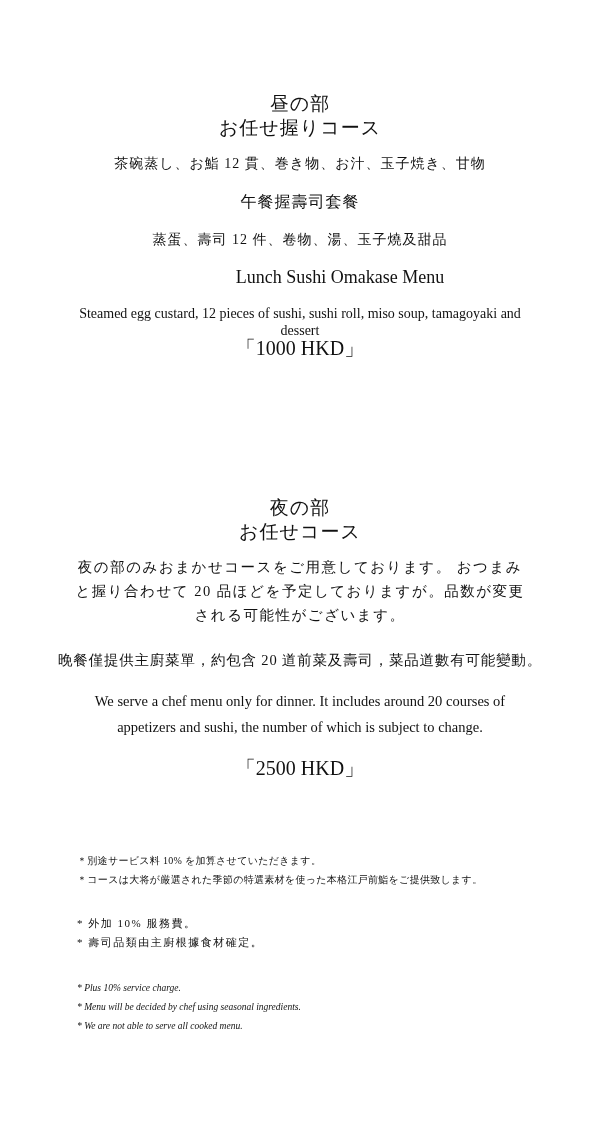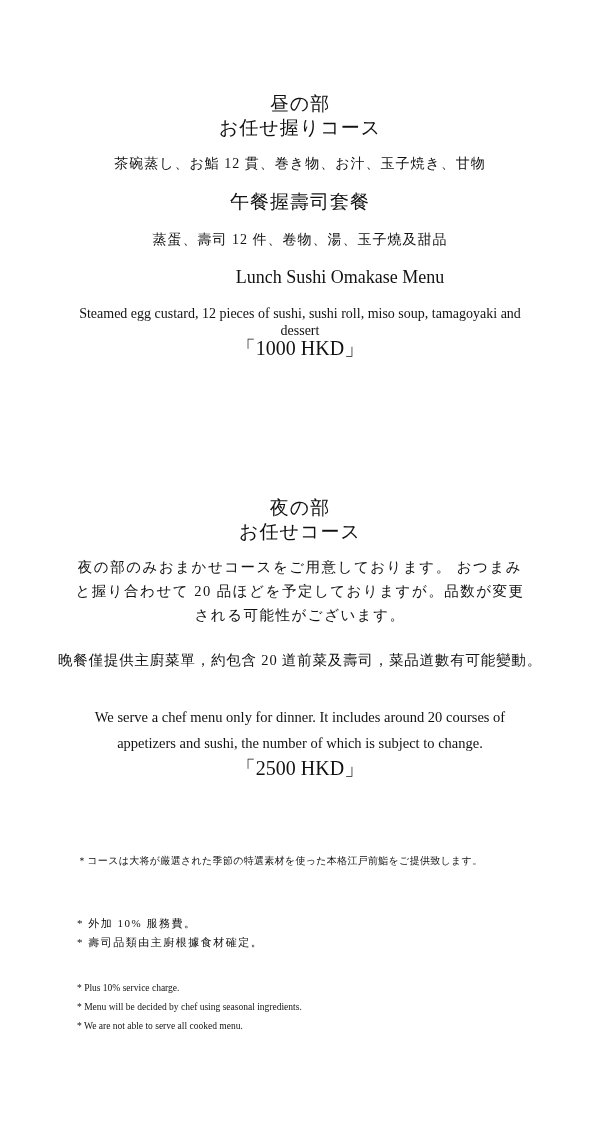--- a/index.html
+++ b/index.html
@@ -26,21 +26,21 @@
       font-size: 19px;
       line-height: 24px;
       letter-spacing: 1px;
     }
     .jp-line {
       font-size: 14px;
       line-height: 20px;
       letter-spacing: 1px;
     }
     .zh-title {
-      font-size: 19px;
+      font-size: 16px;
       line-height: 24px;
       letter-spacing: 1px;
     }
     .en-title {
       font-size: 18px;
       line-height: 22px;
       padding-left: 40px;
     }
     .en-desc {
       font-size: 14px;
@@ -83,20 +83,21 @@
       letter-spacing: 0.3px;
     }
     .note-zh {
       font-size: 11px;
       line-height: 19px;
       letter-spacing: 1.5px;
     }
     .note-en {
       font-size: 9.5px;
       line-height: 19px;
+      font-style: italic;
     }
   </style>
 </head>
 <body>
 
 <section>
   <div class="abs jp-title" style="top:92px;">昼の部</div>
   <div class="abs jp-title" style="top:116px;">お任せ握りコース</div>
   <div class="abs jp-line" style="top:154px;">茶碗蒸し、お鮨 12 貫、巻き物、お汁、玉子焼き、甘物</div>
   <div class="abs zh-title" style="top:190px;">午餐握壽司套餐</div>
@@ -104,26 +105,27 @@
   <div class="abs en-title" style="top:266px;">Lunch Sushi Omakase Menu</div>
   <div class="abs en-desc" style="top:305px; left:70px; width:460px;">Steamed egg custard, 12 pieces of sushi, sushi roll, miso soup, tamagoyaki and dessert</div>
   <div class="abs price" style="top:336px;">「1000 HKD」</div>
 </section>
 
 <section>
   <div class="abs jp-title" style="top:496px;text-align:center;">夜の部</div>
   <div class="abs jp-title" style="top:520px;">お任せコース</div>
   <div class="abs dinner-jp" style="top:555px;">夜の部のみおまかせコースをご用意しております。 おつまみと握り合わせて 20 品ほどを予定しておりますが。品数が変更される可能性がございます。</div>
   <div class="abs dinner-zh" style="top:650px;">晚餐僅提供主廚菜單，約包含 20 道前菜及壽司，菜品道數有可能變動。</div>
-  <div class="abs dinner-en" style="top:688px;margin-top:16px;">We serve a chef menu only for dinner. It includes around 20 courses of appetizers and sushi, the number of which is subject to change.</div>
+  <div class="abs dinner-en" style="top:688px;">We serve a chef menu only for dinner. It includes around 20 courses of appetizers and sushi, the number of which is subject to change.</div>
   <div class="abs price" style="top:756px;">「2500 HKD」</div>
 </section>
 
 <section>
   <div class="notes" style="top:851px;">
+    <div class="note-jp">＊別途サービス料 10% を加算させていただきます。</div>
     <div class="note-jp">＊コースは大将が厳選された季節の特選素材を使った本格江戸前鮨をご提供致します。</div>
   </div>
   <div class="notes" style="top:914px;">
     <div class="note-zh">* 外加 10% 服務費。</div>
     <div class="note-zh">* 壽司品類由主廚根據食材確定。</div>
   </div>
   <div class="notes" style="top:979px;">
     <div class="note-en">* Plus 10% service charge.</div>
     <div class="note-en">* Menu will be decided by chef using seasonal ingredients.</div>
     <div class="note-en">* We are not able to serve all cooked menu.</div>

